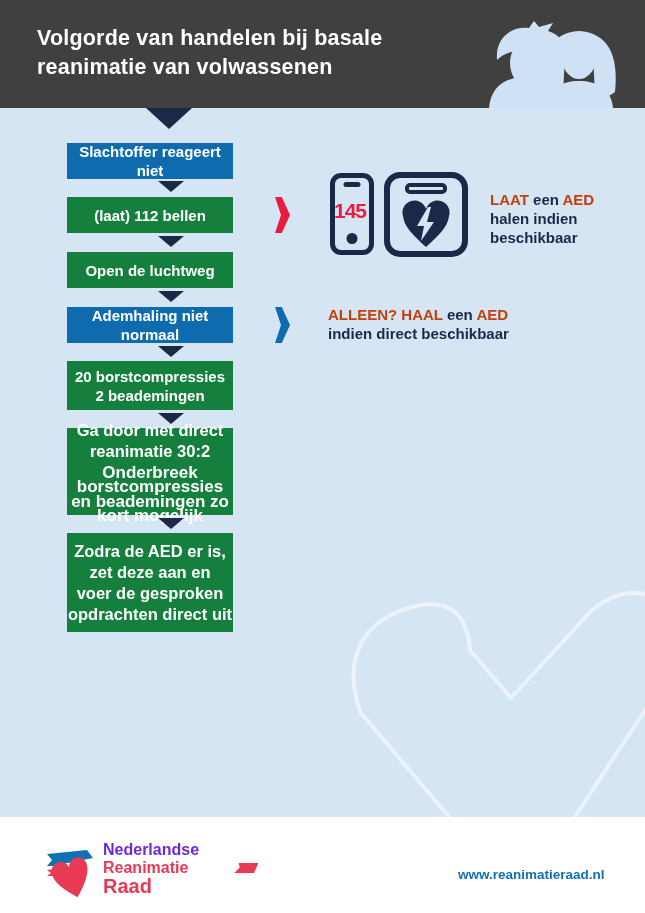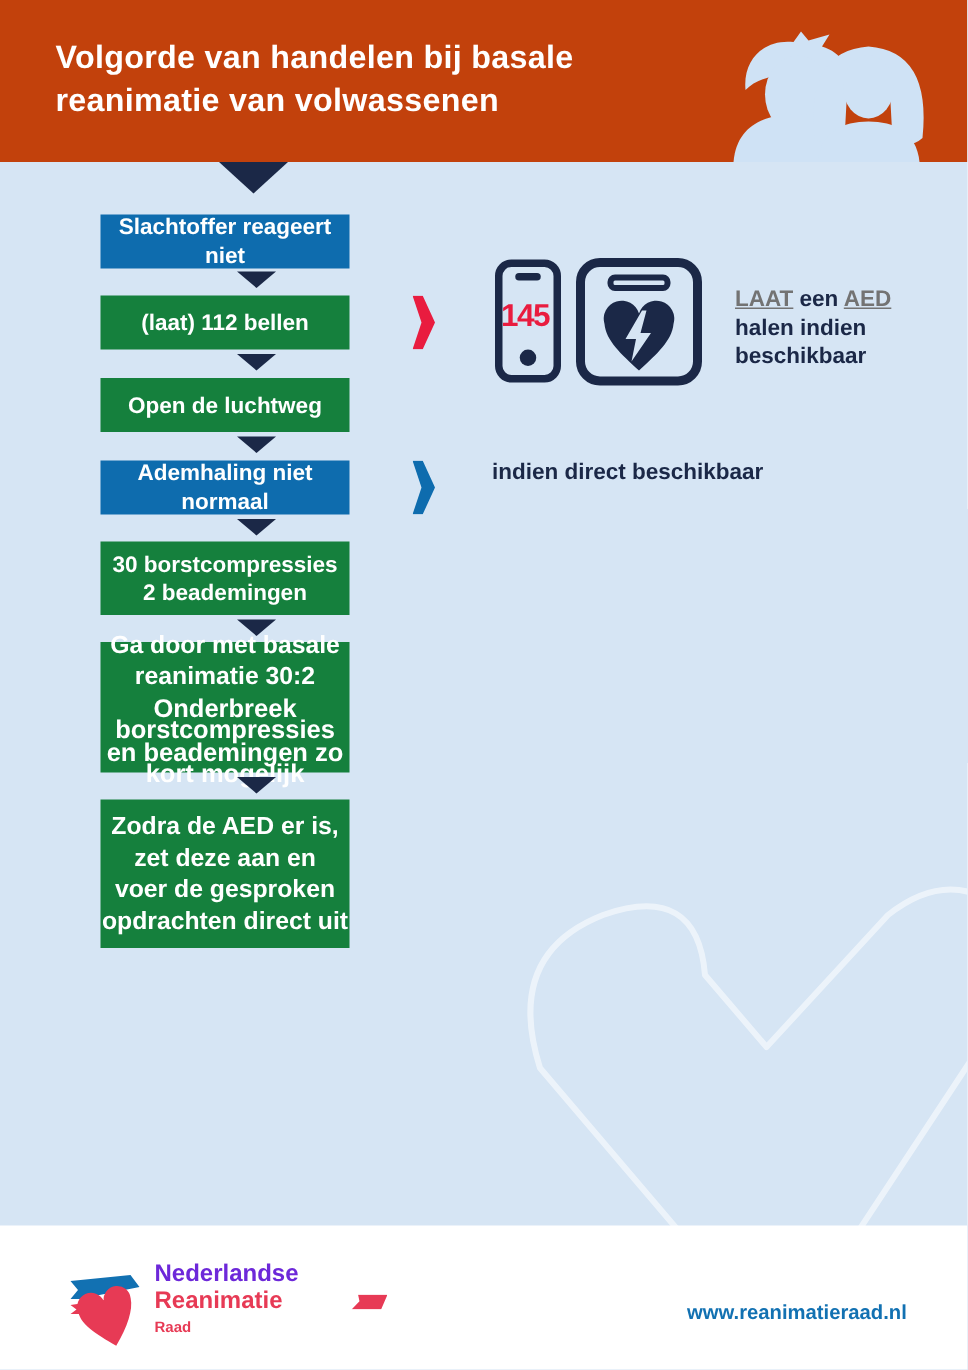--- a/index.html
+++ b/index.html
@@ -5,21 +5,21 @@
   html,body { margin:0; padding:0; }
   .page {
     position:relative; width:645px; height:913px;
     background:#d6e5f4; overflow:hidden;
     font-family:"Liberation Sans", sans-serif;
   }
 
   
   .header {
     position:absolute; top:0; left:0; width:645px; height:108px;
-    background:#c2410c; overflow:hidden;
+    background:#404040; overflow:hidden;
   }
   .page-title {
     position:absolute; left:37px; top:24px;
     color:#ffffff; font-size:21.5px; font-weight:bold;
     line-height:29px; white-space:pre-line; letter-spacing:.2px;
   }
   .header-notch {
     position:absolute; top:108px; left:146px;
     width:0; height:0;
     border-left:23px solid transparent;
@@ -81,39 +81,39 @@
     width:42px; height:11px; box-sizing:border-box;
     border:4px solid #1b2847; border-radius:5px;
   }
   .aed-heart { position:absolute; top:21px; left:50%; transform:translateX(-50%); }
 
   
   .side-note {
     position:absolute; color:#1b2847;
     font-size:15px; font-weight:bold; line-height:19px;
   }
-  .side-note .red { color:#737373;text-decoration:underline; }
+  .side-note .red { color:#c2410c; }
   .note-laat   { left:490px; top:190px; }
   .note-alleen { left:328px; top:305px; }
 
   
   .footer {
     position:absolute; left:0; top:817px; width:645px; height:96px;
     background:#ffffff;
   }
   .logo { position:absolute; left:44px; top:26px; }
   .logo-text { position:absolute; left:103px; top:24px; line-height:18px; }
   .logo-line1 { color:#6d28d9; font-size:16px; font-weight:bold; }
   .logo-line2 { color:#e73a55; font-size:16px; font-weight:bold; display:flex; align-items:center;gap:39px; }
   .logo-flag {
     display:inline-block; width:24px; height:10px; margin-left:7px;
     background:#e73a55;
     clip-path: polygon(18% 0, 100% 0, 82% 100%, 0 100%, 22% 45%);
   }
-  .logo-line3 { color:#e73a55; font-size:10px; font-weight:bold; }
+  .logo-line3 { color:#e73a55; font-size:20px; font-weight:bold; }
   .website {
     position:absolute; left:458px; top:50px;
     color:#1271b2; font-size:13.5px; font-weight:bold;
     text-decoration:none;
   }
 </style>
 </head>
 <body>
 
 <div class="page">
@@ -156,27 +156,27 @@
   </div>
   <div class="down-arrow" style="top:291px;"></div>
 
   <div class="flow-box bg-blue" style="top:307px; height:36px;">
     <div class="box-label">Ademhaling niet normaal</div>
     <div class="flow-pointer bg-blue"></div>
   </div>
   <div class="down-arrow" style="top:346px;"></div>
 
   <div class="flow-box bg-red" style="top:361px; height:49px;">
-    <div class="box-label">30 borstcompressies
+    <div class="box-label">20 borstcompressies
 2 beademingen</div>
   </div>
   <div class="down-arrow" style="top:413px;"></div>
 
   <div class="flow-box bg-red big" style="top:428px; height:87px;">
-    <div class="box-label">Ga door met basale
+    <div class="box-label">Ga door met direct
 reanimatie 30:2</div>
     <div class="box-note">Onderbreek borstcompressies
 en beademingen zo kort mogelijk</div>
   </div>
   <div class="down-arrow" style="top:518px;"></div>
 
   <div class="flow-box bg-red big" style="top:533px; height:99px;">
     <div class="box-label">Zodra de AED er is,
 zet deze aan en
 voer de gesproken
@@ -197,20 +197,21 @@
     </svg>
   </div>
 
   <div class="side-note note-laat">
     <div><span class="red">LAAT</span><span> een </span><span class="red">AED</span></div>
     <div>halen indien</div>
     <div>beschikbaar</div>
   </div>
 
   <div class="side-note note-alleen">
+    <div><span class="red">ALLEEN? HAAL</span><span> een </span><span class="red">AED</span></div>
     <div>indien direct beschikbaar</div>
   </div>
 
   <div class="footer">
     <svg class="logo" width="58" height="56" viewBox="0 0 58 56">
       <path d="M3,11 L43,7 L49,15 L9,23 L3,23 L8,17 Z" fill="#1271b2"></path>
       <path d="M3,27 L30,23 L34,29 L9,33 L3,33 L7,30 Z" fill="#e73a55"></path>
       <path d="M30,55 C18,44 10,36 10,28 A9,9 0 0 1 28,24 A9,9 0 0 1 46,26 C46,34 40,44 30,55 Z" fill="#e73a55" transform="rotate(-12 28 38)"></path>
     </svg>
     <div class="logo-text">

